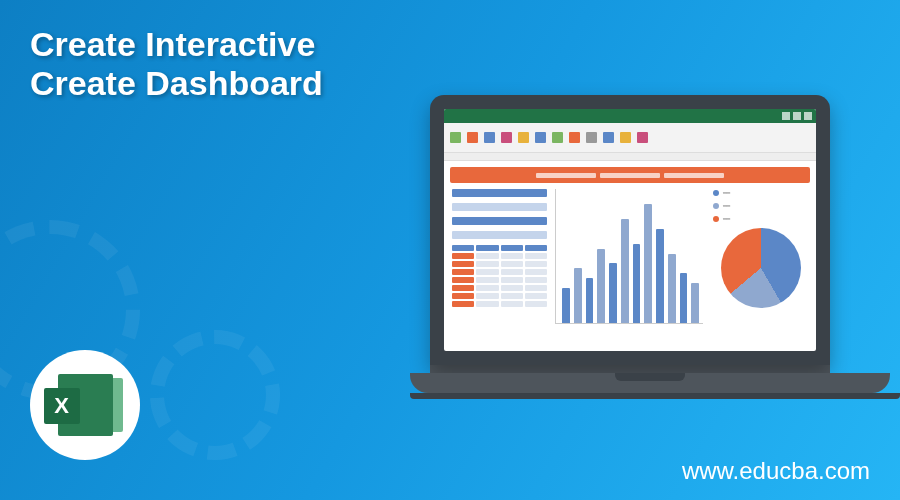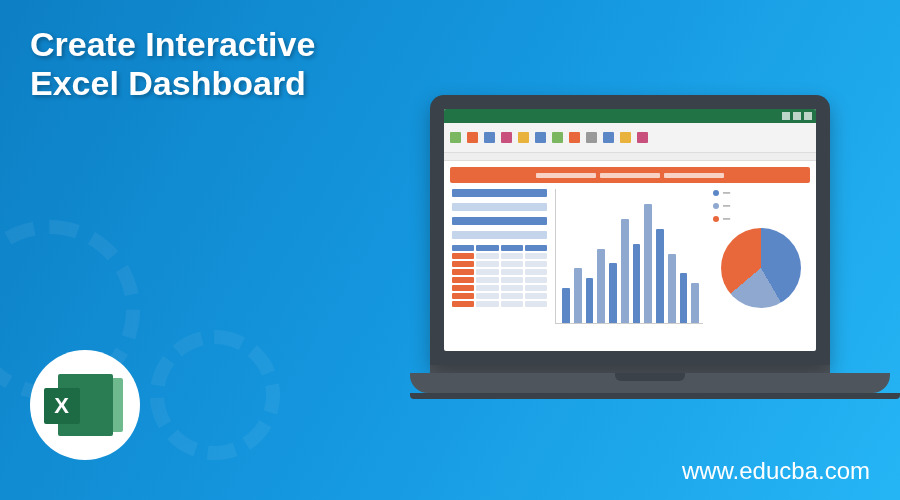--- a/index.html
+++ b/index.html
@@ -46,21 +46,21 @@
 .hinge{width:400px;height:8px;background:#4e555c;margin:0 auto}
 </style>
 </head>
 <body>
 
 <div class="gear g1"></div>
 <div class="gear g2"></div>
 
 <div class="title">
   <div>Create Interactive</div>
-  <div>Excel Dashboard</div>
+  <div>Create Dashboard</div>
 </div>
 
 <div class="excel-logo">
   <div class="book">
     <div class="x">X</div>
   </div>
 </div>
 
 <div class="laptop">
   <div class="screen-frame">

